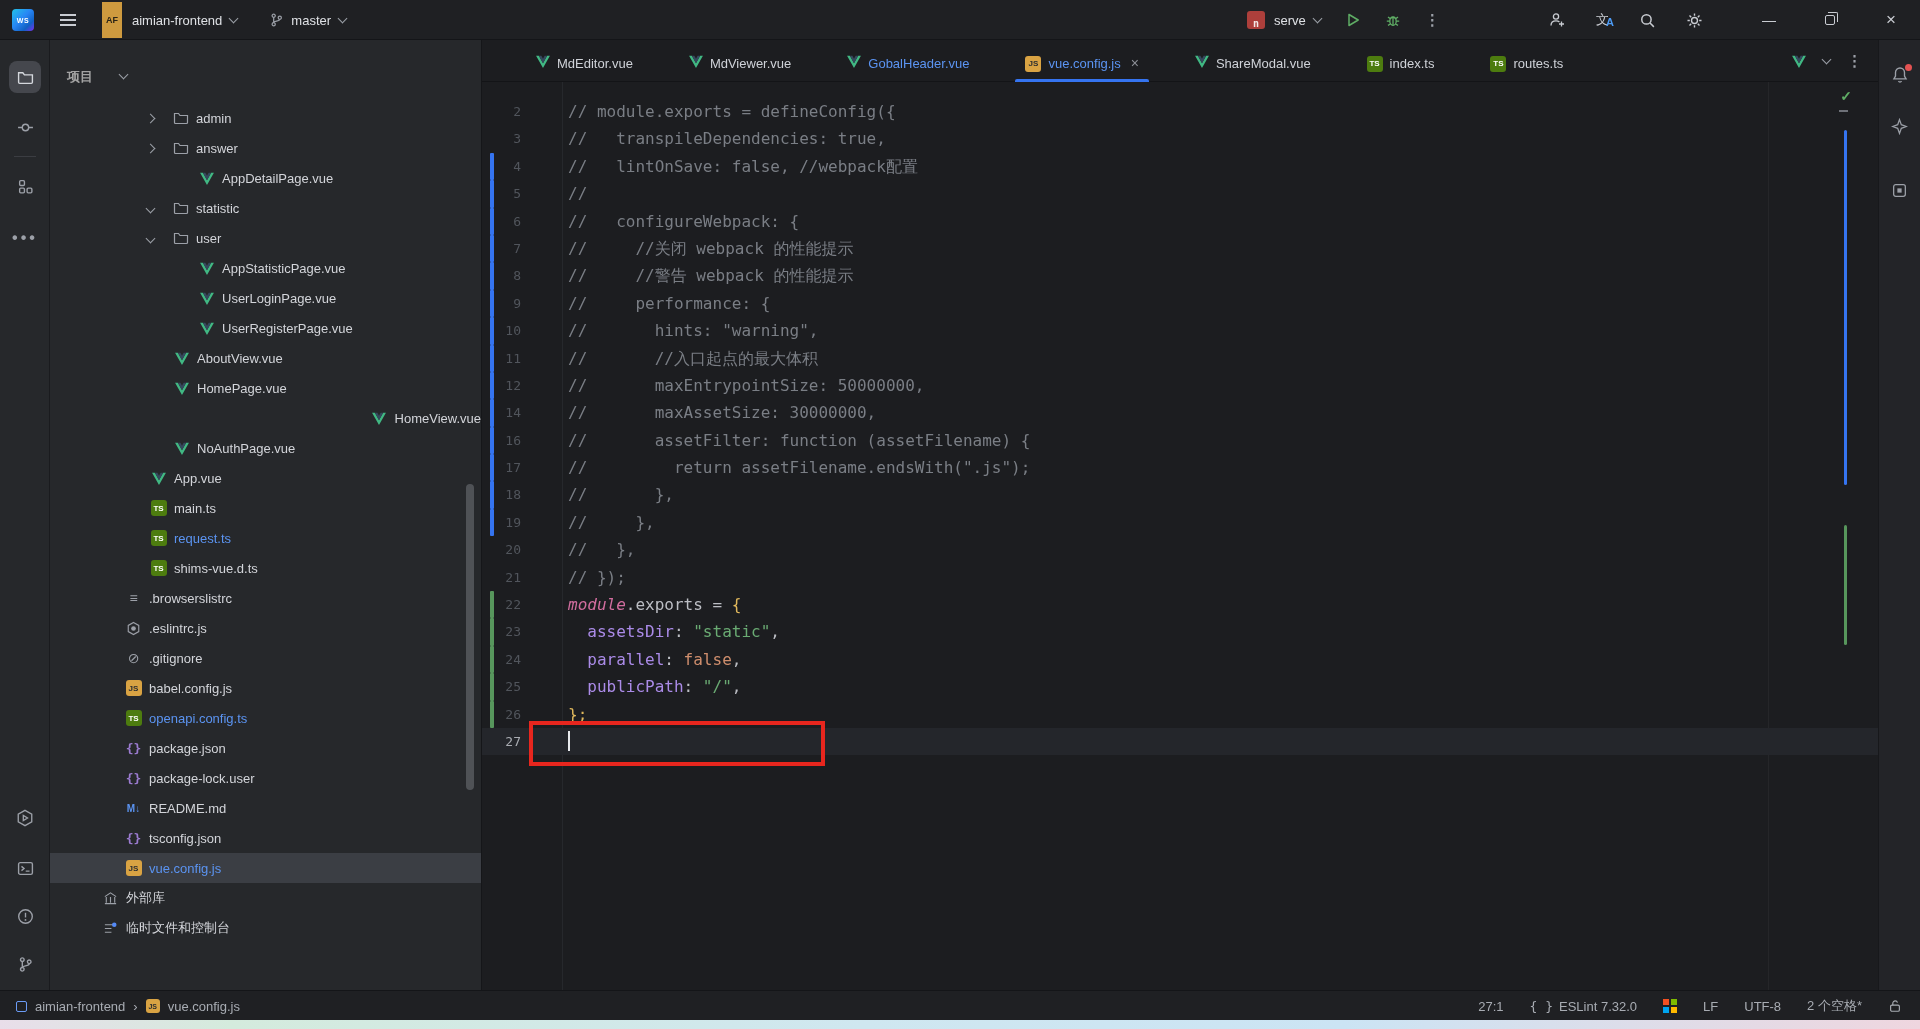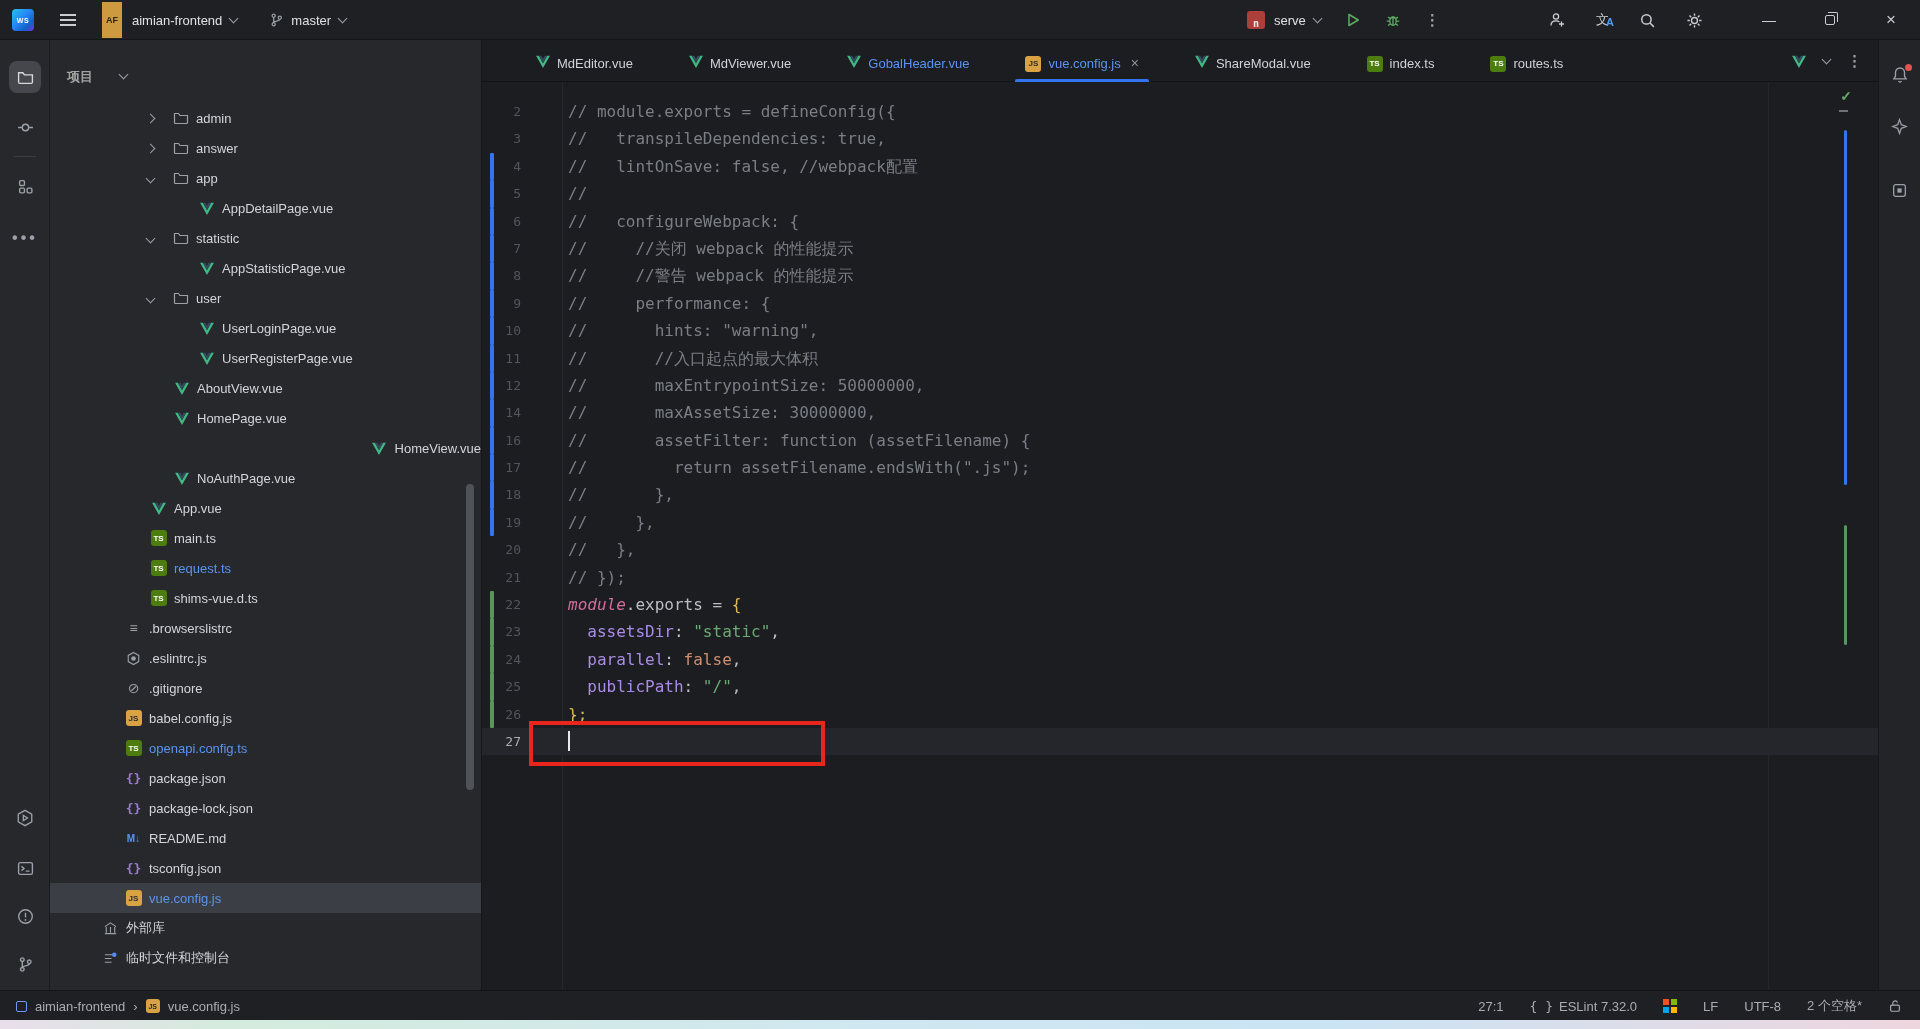--- a/index.html
+++ b/index.html
@@ -278,64 +278,55 @@
           </div>
           <div class="trow" style="padding-left: 122px;">
             <span class="chev right" style="left: 97px;"></span>
             <span class="ticon">
               <svg width="16" height="16" viewBox="0 0 16 16">
                 <path d="M1.5 3.5h4l1.5 2h7.5v7a1 1 0 0 1-1 1h-11a1 1 0 0 1-1-1z" fill="none" stroke="#9CA0A8" stroke-width="1.2"></path>
               </svg>
             </span>
             <span class="tlabel">answer</span>
           </div>
+          <div class="trow" style="padding-left: 148px;">
+            <span class="ticon">
+              <svg width="14" height="13" viewBox="0 0 16 15">
+                <path fill="#41B883" d="M12.8 1 8 9.4 3.2 1H0l8 14L16 1z"></path>
+                <path fill="#35495E" d="M9.9 1 8 4.4 6.1 1H3.2L8 9.4 12.8 1z"></path>
+              </svg>
+            </span>
+            <span class="tlabel">AppDetailPage.vue</span>
+          </div>
           <div class="trow" style="padding-left: 122px;">
             <span class="chev" style="left: 97px;"></span>
             <span class="ticon">
               <svg width="16" height="16" viewBox="0 0 16 16">
                 <path d="M1.5 3.5h4l1.5 2h7.5v7a1 1 0 0 1-1 1h-11a1 1 0 0 1-1-1z" fill="none" stroke="#9CA0A8" stroke-width="1.2"></path>
               </svg>
             </span>
-            <span class="tlabel">app</span>
-          </div>
-          <div class="trow" style="padding-left: 148px;">
-            <span class="ticon">
-              <svg width="14" height="13" viewBox="0 0 16 15">
-                <path fill="#41B883" d="M12.8 1 8 9.4 3.2 1H0l8 14L16 1z"></path>
-                <path fill="#35495E" d="M9.9 1 8 4.4 6.1 1H3.2L8 9.4 12.8 1z"></path>
-              </svg>
-            </span>
-            <span class="tlabel">AppDetailPage.vue</span>
+            <span class="tlabel">statistic</span>
           </div>
           <div class="trow" style="padding-left: 122px;">
             <span class="chev" style="left: 97px;"></span>
             <span class="ticon">
               <svg width="16" height="16" viewBox="0 0 16 16">
                 <path d="M1.5 3.5h4l1.5 2h7.5v7a1 1 0 0 1-1 1h-11a1 1 0 0 1-1-1z" fill="none" stroke="#9CA0A8" stroke-width="1.2"></path>
               </svg>
             </span>
-            <span class="tlabel">statistic</span>
+            <span class="tlabel">user</span>
           </div>
           <div class="trow" style="padding-left: 148px;">
             <span class="ticon">
               <svg width="14" height="13" viewBox="0 0 16 15">
                 <path fill="#41B883" d="M12.8 1 8 9.4 3.2 1H0l8 14L16 1z"></path>
                 <path fill="#35495E" d="M9.9 1 8 4.4 6.1 1H3.2L8 9.4 12.8 1z"></path>
               </svg>
             </span>
             <span class="tlabel">AppStatisticPage.vue</span>
-          </div>
-          <div class="trow" style="padding-left: 122px;">
-            <span class="chev" style="left: 97px;"></span>
-            <span class="ticon">
-              <svg width="16" height="16" viewBox="0 0 16 16">
-                <path d="M1.5 3.5h4l1.5 2h7.5v7a1 1 0 0 1-1 1h-11a1 1 0 0 1-1-1z" fill="none" stroke="#9CA0A8" stroke-width="1.2"></path>
-              </svg>
-            </span>
-            <span class="tlabel">user</span>
           </div>
           <div class="trow" style="padding-left: 148px;">
             <span class="ticon">
               <svg width="14" height="13" viewBox="0 0 16 15">
                 <path fill="#41B883" d="M12.8 1 8 9.4 3.2 1H0l8 14L16 1z"></path>
                 <path fill="#35495E" d="M9.9 1 8 4.4 6.1 1H3.2L8 9.4 12.8 1z"></path>
               </svg>
             </span>
             <span class="tlabel">UserLoginPage.vue</span>
           </div>
@@ -447,21 +438,21 @@
           <div class="trow" style="padding-left: 75px;">
             <span class="ticon">
               <span class="tjson">{}</span>
             </span>
             <span class="tlabel">package.json</span>
           </div>
           <div class="trow" style="padding-left: 75px;">
             <span class="ticon">
               <span class="tjson">{}</span>
             </span>
-            <span class="tlabel">package-lock.json</span>
+            <span class="tlabel">package-lock.user</span>
           </div>
           <div class="trow" style="padding-left: 75px;">
             <span class="ticon">
               <span class="tmd">M↓</span>
             </span>
             <span class="tlabel">README.md</span>
           </div>
           <div class="trow" style="padding-left: 75px;">
             <span class="ticon">
               <span class="tjson">{}</span>

